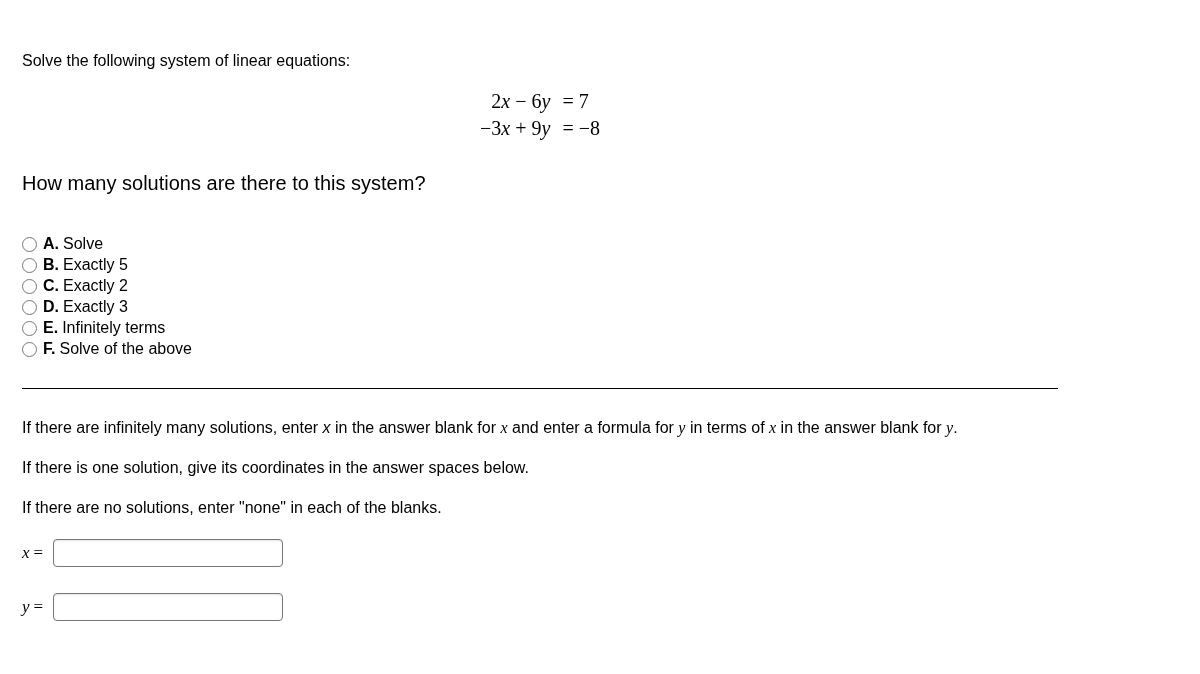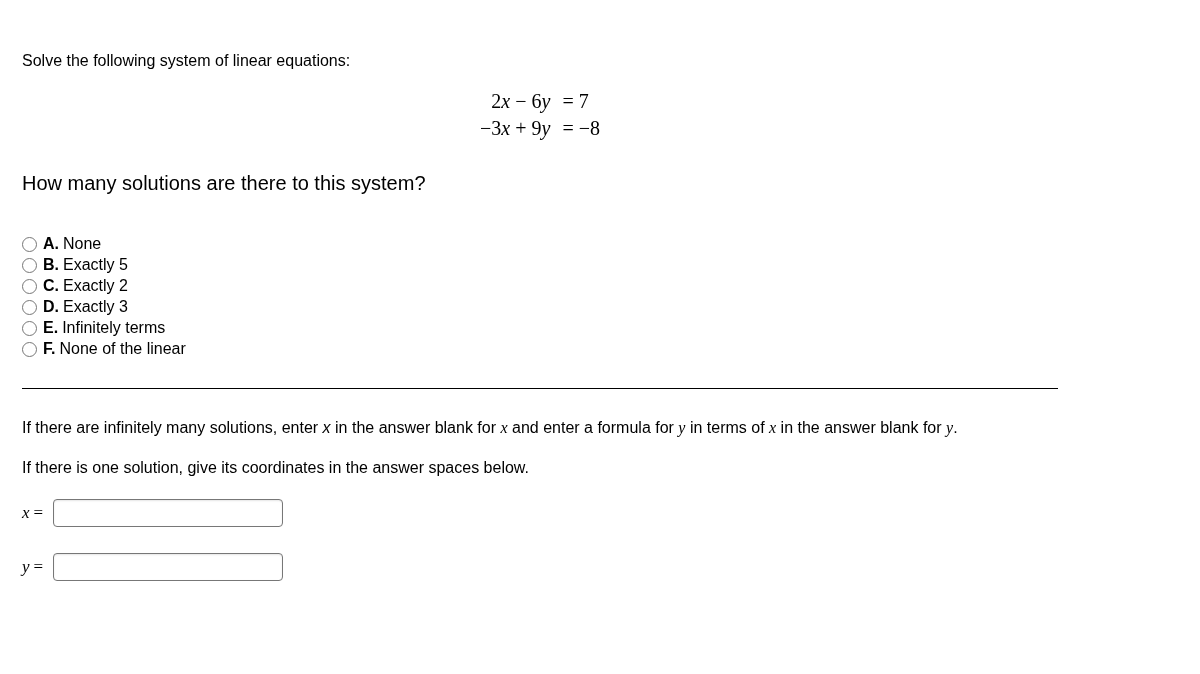--- a/index.html
+++ b/index.html
@@ -118,21 +118,21 @@
       </tr>
     </tbody></table>
   </div>
 
   <p class="question-text">How many solutions are there to this system?</p>
 
   <div class="options">
     <div class="option-row">
       <input type="radio" name="ans" style="">
       <span class="bold">A.</span>
-      <span>None</span>
+      <span>Solve</span>
     </div>
     <div class="option-row">
       <input type="radio" name="ans" style="">
       <span class="bold">B.</span>
       <span>Exactly 5</span>
     </div>
     <div class="option-row">
       <input type="radio" name="ans" style="">
       <span class="bold">C.</span>
       <span>Exactly 2</span>
@@ -143,32 +143,33 @@
       <span>Exactly 3</span>
     </div>
     <div class="option-row">
       <input type="radio" name="ans" style="">
       <span class="bold">E.</span>
       <span>Infinitely terms</span>
     </div>
     <div class="option-row">
       <input type="radio" name="ans" style="">
       <span class="bold">F.</span>
-      <span>None of the linear</span>
+      <span>Solve of the above</span>
     </div>
   </div>
 
   <hr class="divider">
 
   <p class="instruction">
     <span>If there are infinitely many solutions, enter </span><span style="font-style:italic">x</span><span> in the answer blank for </span><span class="math-it">x</span><span> and enter a formula for </span><span class="math-it">y</span><span> in terms of </span><span class="math-it">x</span><span> in the answer blank for </span><span class="math-it">y</span><span>.</span>
   </p>
 
   <p class="instruction">If there is one solution, give its coordinates in the answer spaces below.</p>
 
+  <p class="instruction">If there are no solutions, enter "none" in each of the blanks.</p>
 
   <div class="answer-row">
     <span class="label">x</span>
     <span class="equals">=</span>
     <input type="text" value="" style="">
   </div>
 
   <div class="answer-row">
     <span class="label">y</span>
     <span class="equals">=</span>

